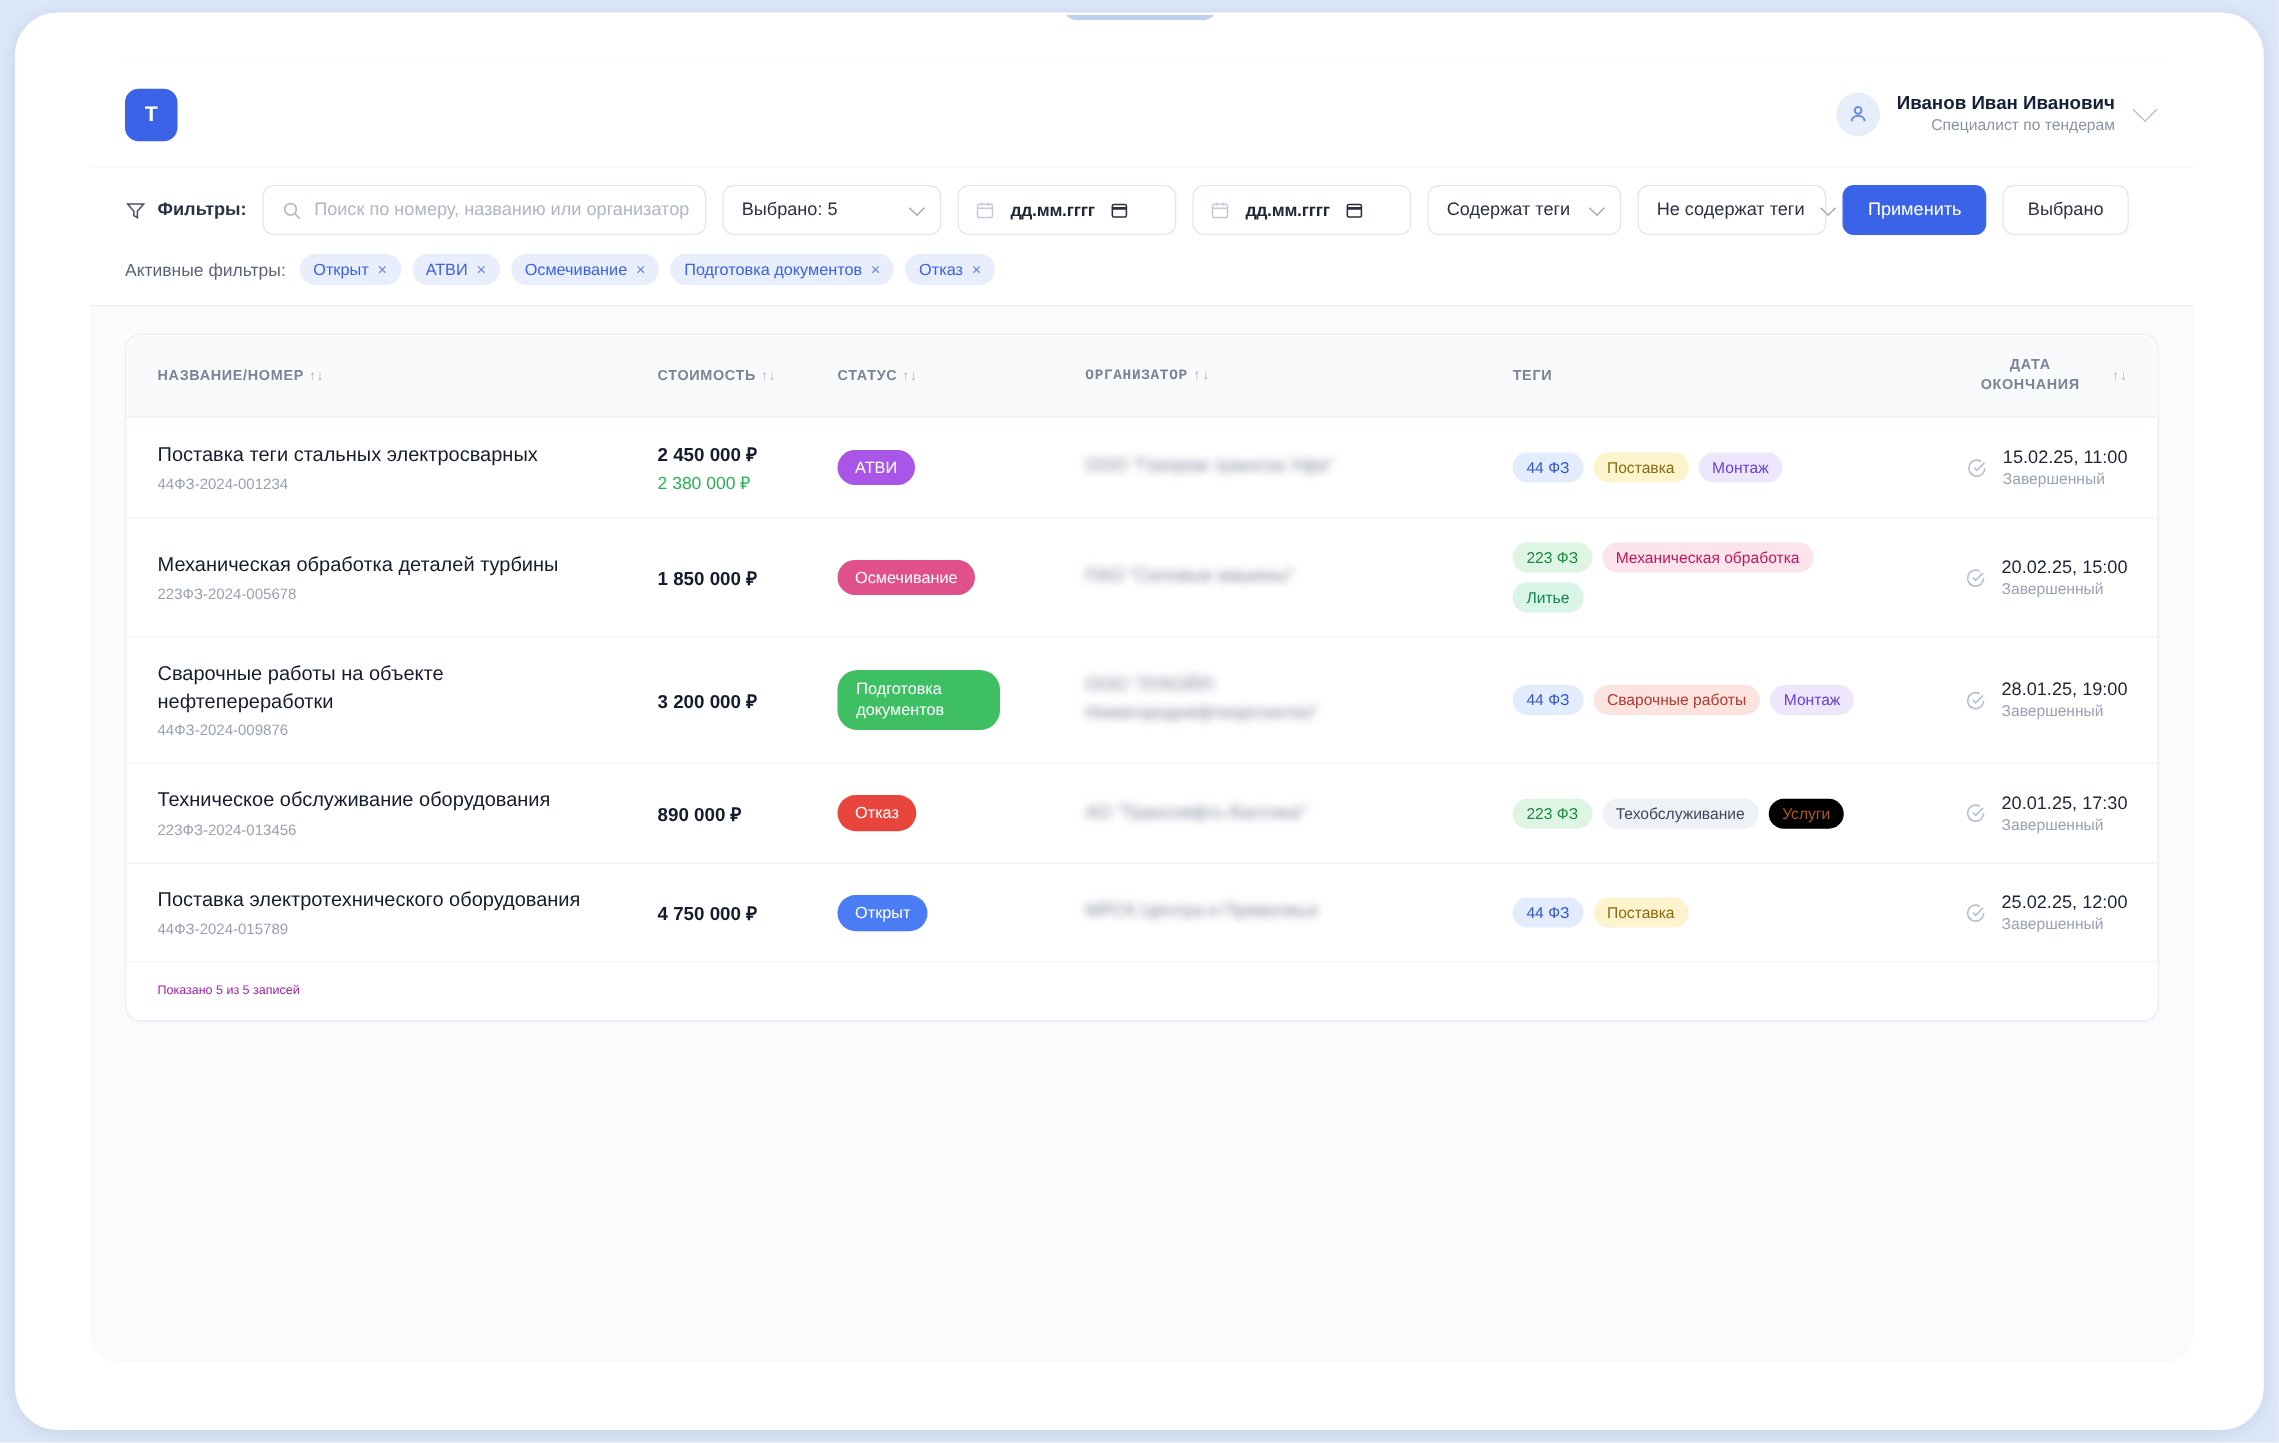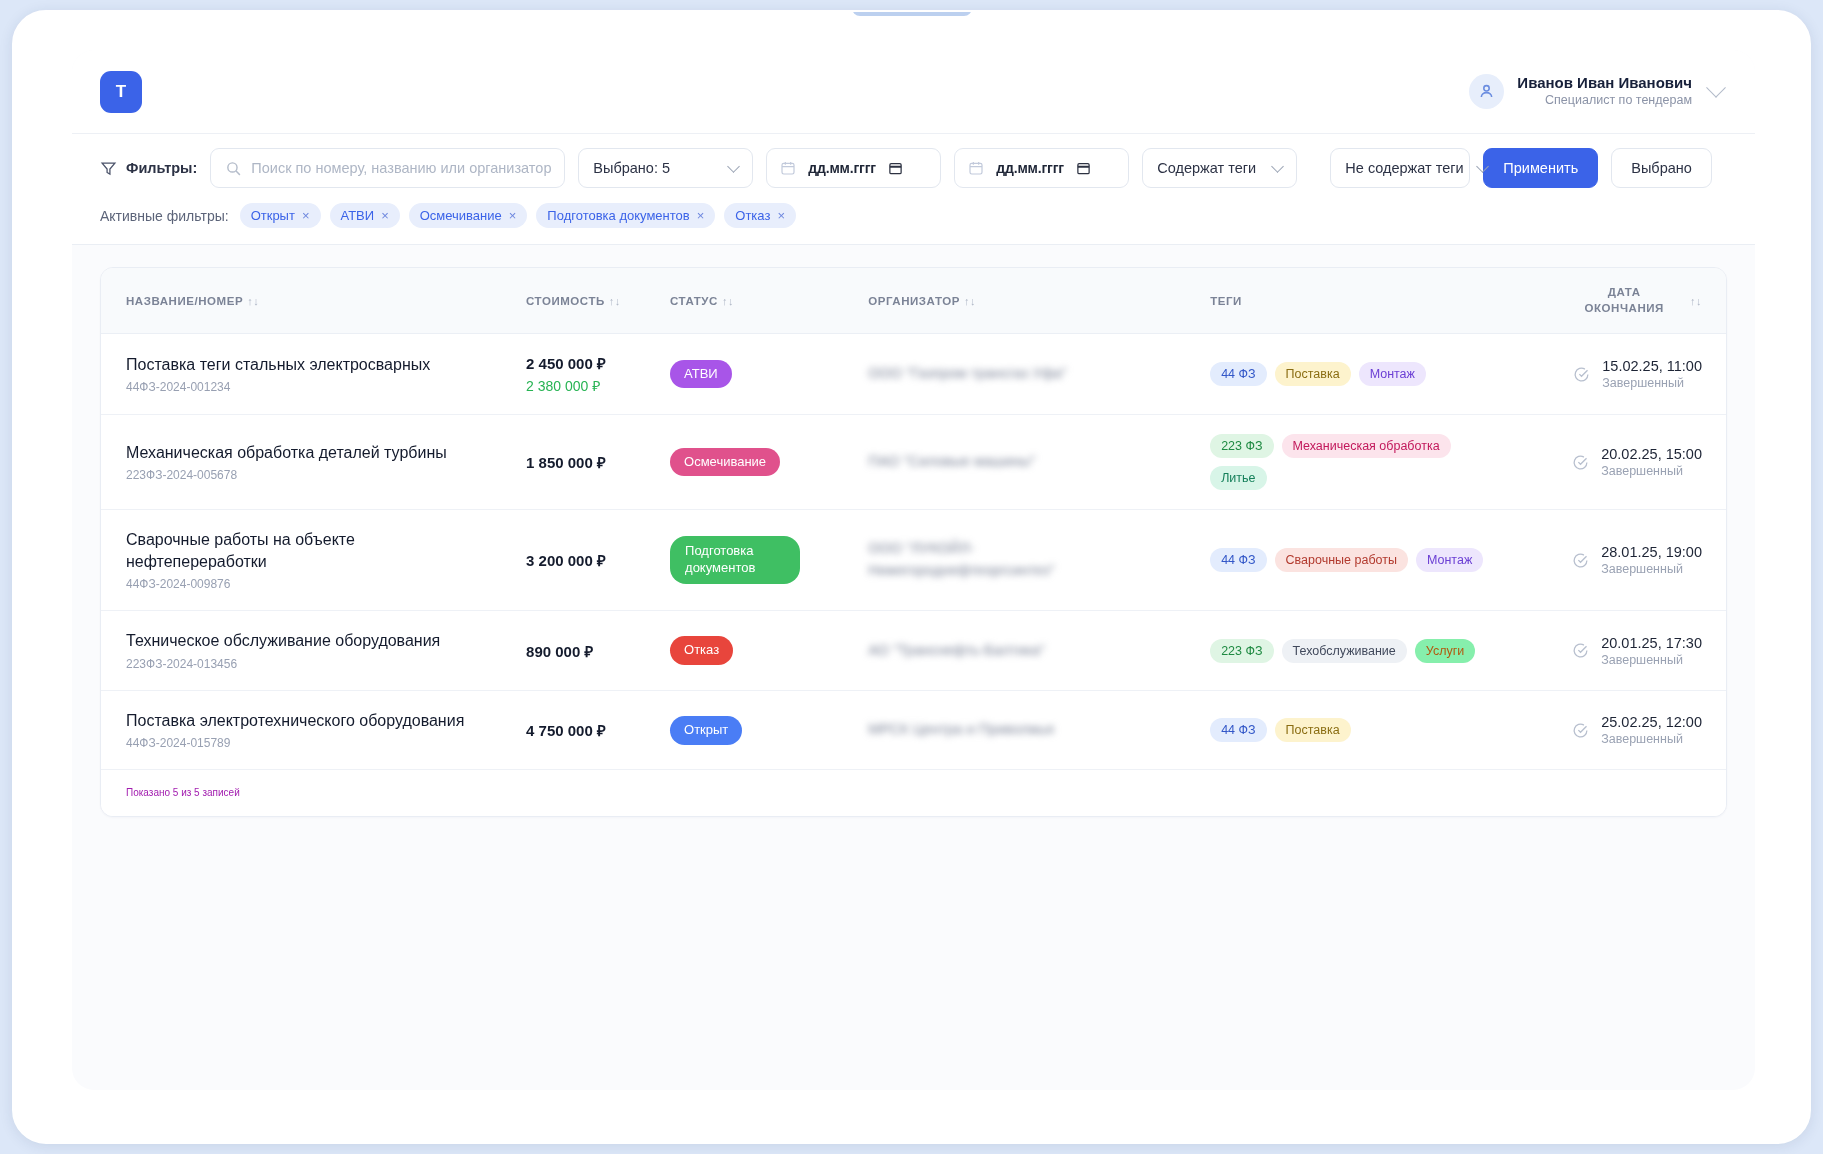--- a/index.html
+++ b/index.html
@@ -131,21 +131,21 @@
     background: #fff;
     display: flex; align-items: center; justify-content: space-between;
     padding: 0 14px;
     font-size: 14.5px;
     color: #2c3245;
     gap: 14px;
     white-space: nowrap;
   }
   .select-box.w-selected { width: 175px; }
   .select-box.w-tags { width: 155px; }
-  .select-box.w-nottags { width: 140px; margin-left: 20px; }
+  .select-box.w-nottags { width: 151px; }
   .chev {
     width: 9px; height: 9px;
     border-right: 1.5px solid #9aa3b4;
     border-bottom: 1.5px solid #9aa3b4;
     transform: rotate(45deg);
     margin-top: -4px;
     flex: none;
   }
 
   .date-field {
@@ -218,21 +218,21 @@
     text-align: left;
     padding: 17px 0 17px 0;
     border-bottom: 1px solid #ebeff5;
     vertical-align: middle;
   }
   th .sort { color: #aeb6c5; font-size: 11px; margin-left: 4px; font-weight: 400; }
 
   .c-name   { padding-left: 25px !important; width: 430px; }
   .c-price  { width: 145px; }
   .c-status { width: 200px; }
-  .c-org    { width: 345px; }
+  .c-org    { width: 345px; font-family: Liberation Mono, monospace; }
   .c-tags   { width: 330px; }
   .c-date   { width: 190px; padding-right: 24px !important; }
 
   .c-date-inner {
     display: flex; align-items: center; justify-content: flex-end; gap: 22px;
   }
   .c-date-inner .two-line { text-align: center; line-height: 1.35; }
 
   tbody td {
     border-bottom: 1px solid #eef1f6;
@@ -573,21 +573,21 @@
             <td>
               <span class="status-pill" style="background:#e8453c">Отказ</span>
             </td>
             <td>
               <div class="org-blur">АО "Транснефть-Балтика"</div>
             </td>
             <td>
               <div class="tags-wrap">
                 <span class="tag" style="background:#dff5e4;color:#1f8a42">223 ФЗ</span>
                 <span class="tag" style="background:#eef1f5;color:#41495c">Техобслуживание</span>
-                <span class="tag" style="background:#86efac;color:#b2580f">Услуги</span>
+                <span class="tag" style="background:#000000;color:#b2580f">Услуги</span>
               </div>
             </td>
             <td>
               <div class="date-cell">
                 <svg width="17" height="17" viewBox="0 0 24 24" fill="none" stroke="#b7bfce" stroke-width="1.8">
                   <path d="M21 12a9 9 0 1 1-4.2-7.6"></path>
                     <path d="M9 11.5l3 3 8.5-8.5"></path>
                 </svg>
                 <div>
                   <div class="date-main">20.01.25, 17:30</div>

